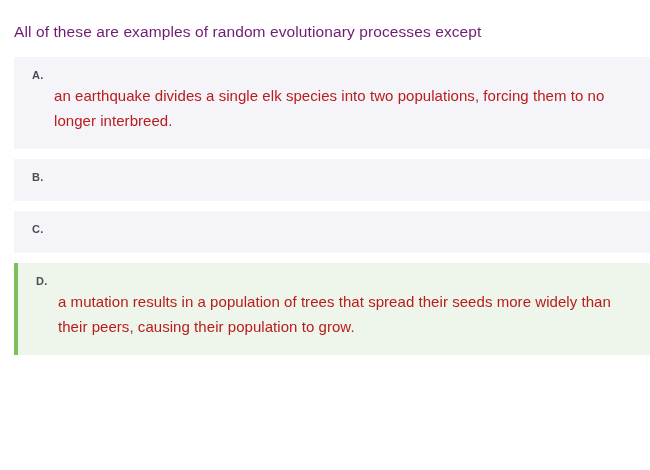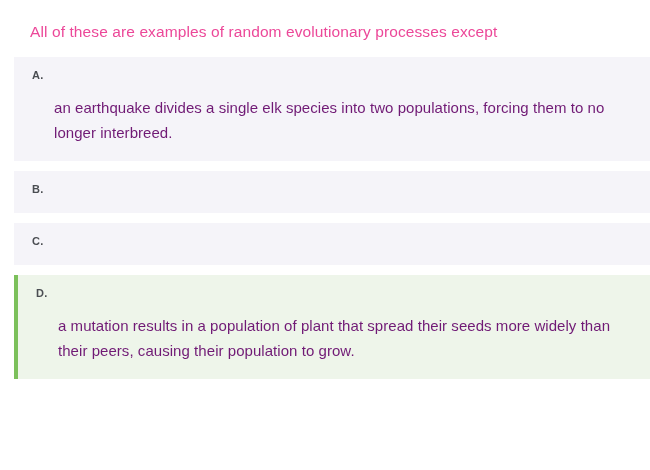--- a/index.html
+++ b/index.html
@@ -18,22 +18,22 @@
   .quiz-root {
     width: 650px;
     height: 470px;
     position: relative;
     background: #ffffff;
   }
 
   .question-stem {
     font-size: 15.5px;
     line-height: 20px;
-    color: #ec4899;
-    padding: 22px 20px 0 30px;
+    color: #701a75;
+    padding: 22px 20px 0 14px;
     letter-spacing: 0.1px;
     font-weight: 400;
   }
 
   .options-list {
     margin-top: 15px;
     display: block;
   }
 
   .option-row {
@@ -62,26 +62,25 @@
     display: block;
   }
 
   .option-row.correct .option-letter {
     padding-left: 18px;
   }
 
   .option-text {
     font-size: 15px;
     line-height: 25px;
-    color: #701a75;
+    color: #b91c1c;
     padding-left: 40px;
     padding-right: 4px;
     display: block;
     letter-spacing: 0.05px;
-    margin-top: 12px;
   }
 
   .option-row.correct .option-text {
     padding-left: 40px;
   }
 </style>
 </head>
 <body>
 
 <div class="quiz-root">
@@ -98,17 +97,17 @@
     <div class="option-row">
       <span class="option-letter">B.</span>
     </div>
 
     <div class="option-row">
       <span class="option-letter">C.</span>
     </div>
 
     <div class="option-row correct">
       <span class="option-letter">D.</span>
-      <span class="option-text">a mutation results in a population of plant that spread their seeds more widely than their peers, causing their population to grow.</span>
+      <span class="option-text">a mutation results in a population of trees that spread their seeds more widely than their peers, causing their population to grow.</span>
     </div>
 
   </div>
 </div>
 
 </body></html>

